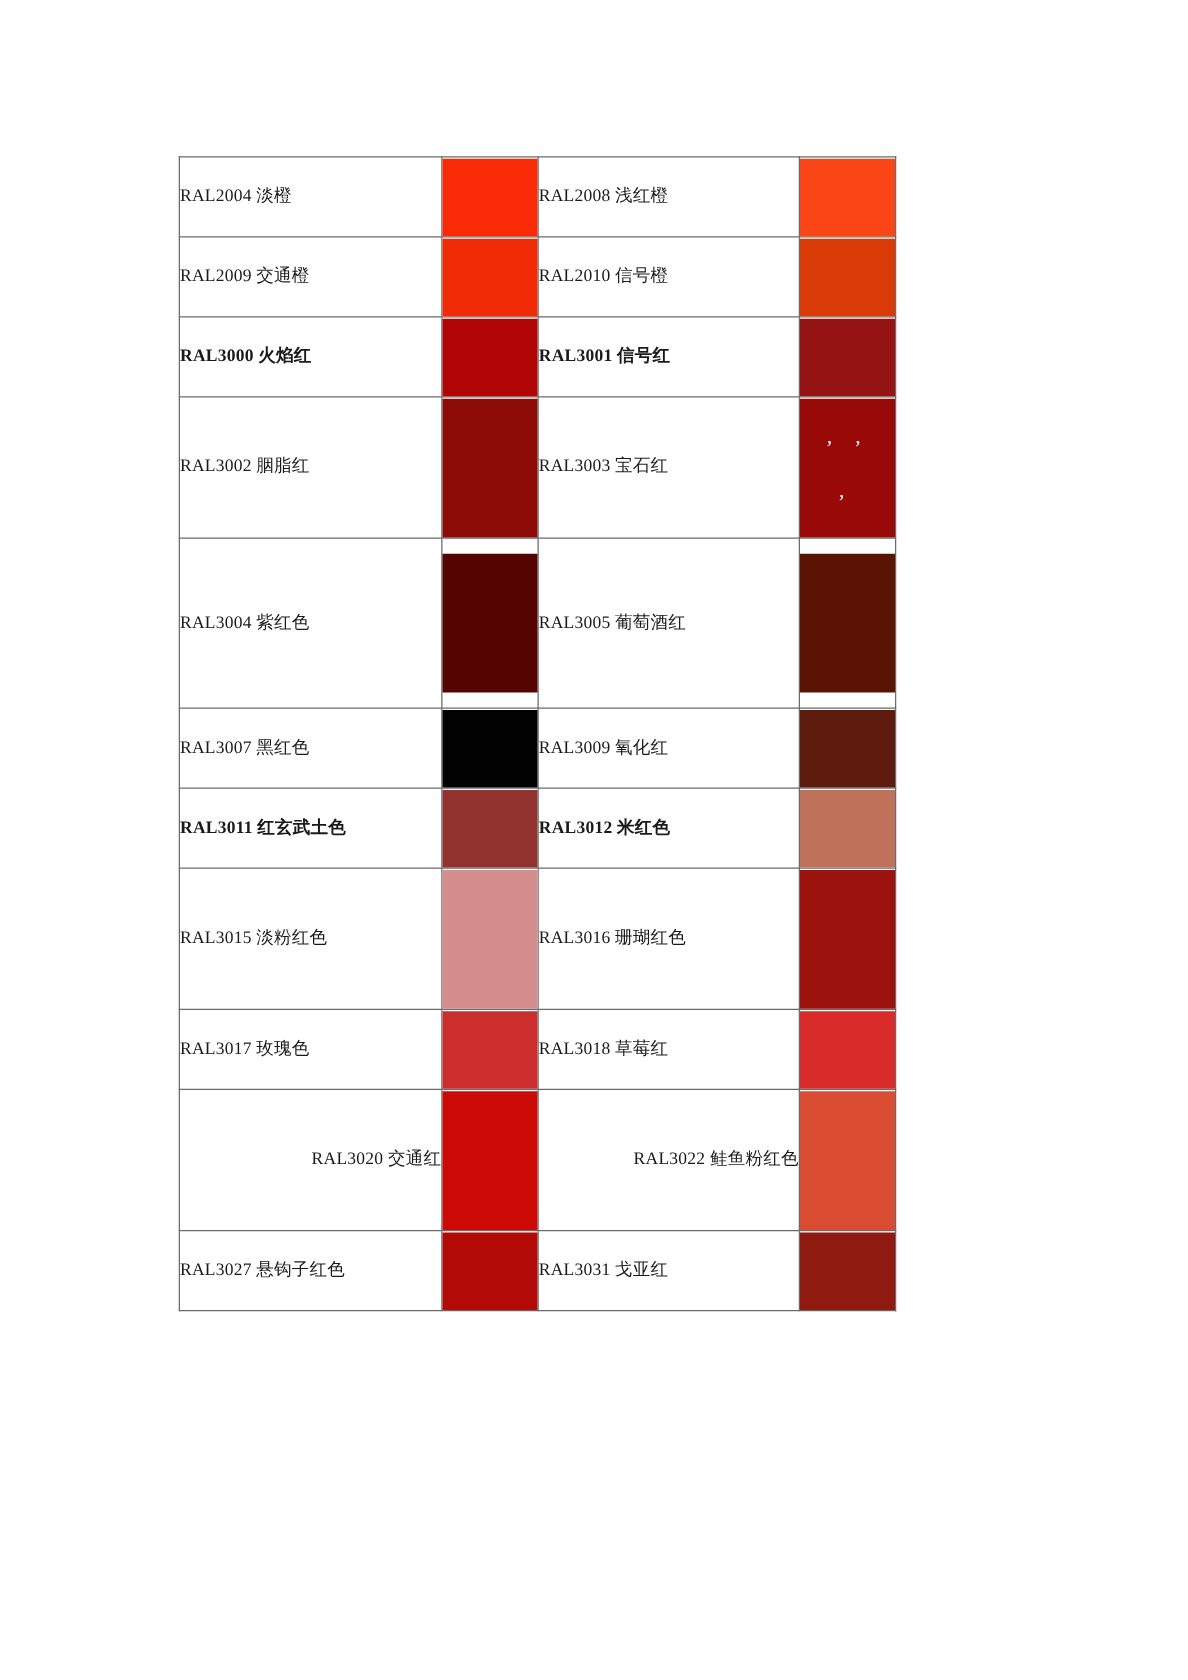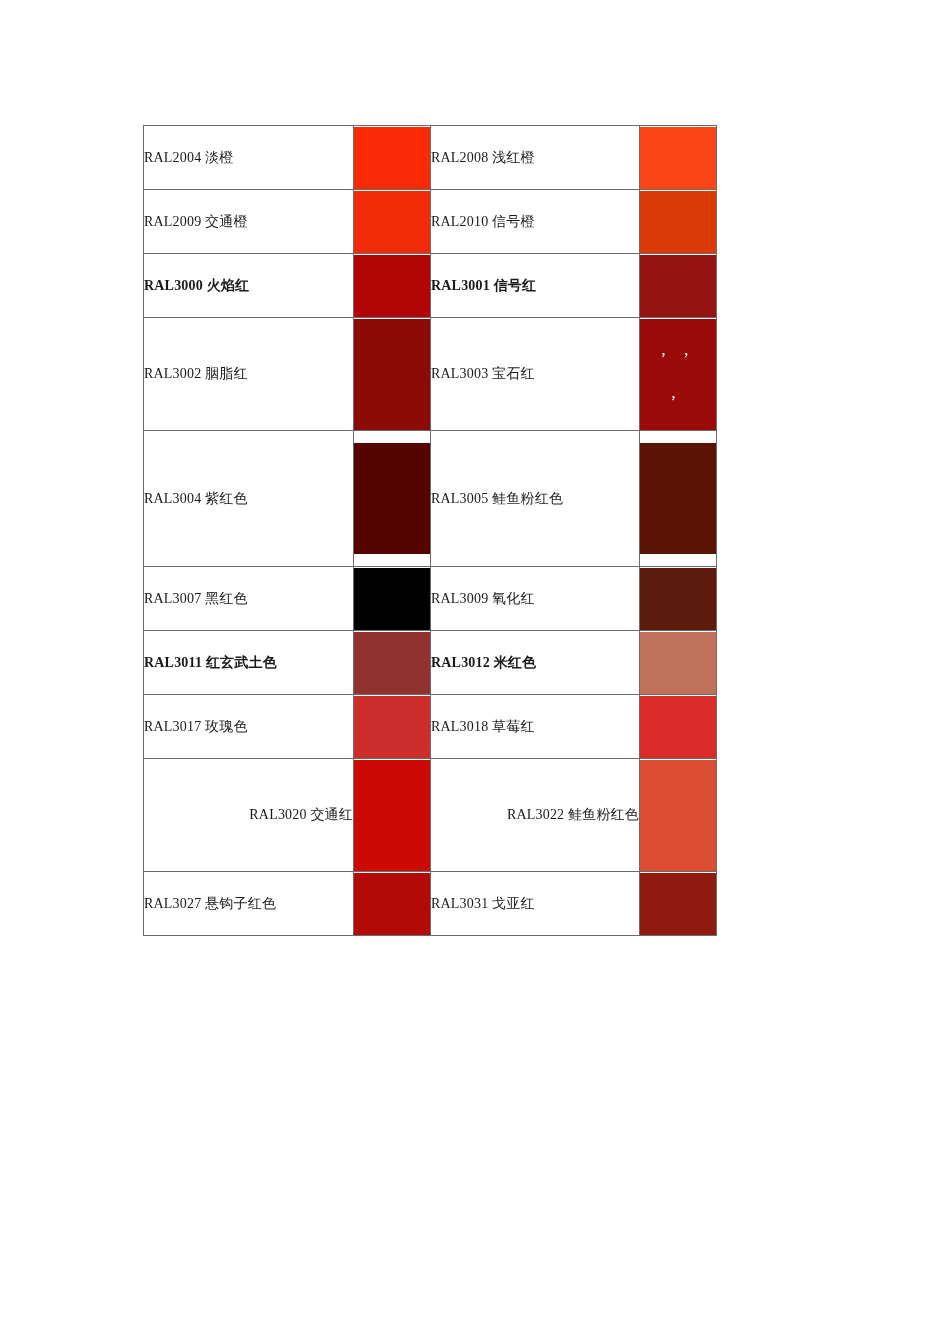--- a/index.html
+++ b/index.html
@@ -129,21 +129,21 @@
               <span class="artifact-mark artifact-b">’</span>
               <span class="artifact-mark artifact-c">’</span>
             </span>
           </td>
         </tr>
         <tr style="height: 136px;">
           <td class="label-cell">RAL3004 紫红色</td>
           <td class="swatch-cell">
             <span class="swatch-fill" style="background: rgb(84, 5, 2); height: 111px;"></span>
           </td>
-          <td class="label-cell">RAL3005 鲑鱼粉红色</td>
+          <td class="label-cell">RAL3005 葡萄酒红</td>
           <td class="swatch-cell">
             <span class="swatch-fill" style="background: rgb(91, 20, 4); height: 111px;"></span>
           </td>
         </tr>
         <tr style="height: 64px;">
           <td class="label-cell">RAL3007 黑红色</td>
           <td class="swatch-cell">
             <span class="swatch-fill" style="background: rgb(2, 1, 1); height: 62px;"></span>
           </td>
           <td class="label-cell">RAL3009 氧化红</td>
@@ -152,20 +152,30 @@
           </td>
         </tr>
         <tr style="height: 64px; font-weight: bold;">
           <td class="label-cell">RAL3011 红玄武土色</td>
           <td class="swatch-cell">
             <span class="swatch-fill" style="background: rgb(145, 50, 47); height: 62px;"></span>
           </td>
           <td class="label-cell">RAL3012 米红色</td>
           <td class="swatch-cell">
             <span class="swatch-fill" style="background: rgb(192, 113, 90); height: 62px;"></span>
+          </td>
+        </tr>
+        <tr style="height: 113px;">
+          <td class="label-cell">RAL3015 淡粉红色</td>
+          <td class="swatch-cell">
+            <span class="swatch-fill" style="background: rgb(214, 141, 141); height: 111px;"></span>
+          </td>
+          <td class="label-cell">RAL3016 珊瑚红色</td>
+          <td class="swatch-cell">
+            <span class="swatch-fill" style="background: rgb(156, 18, 13); height: 111px;"></span>
           </td>
         </tr>
         <tr style="height: 64px;">
           <td class="label-cell">RAL3017 玫瑰色</td>
           <td class="swatch-cell">
             <span class="swatch-fill" style="background: rgb(204, 46, 46); height: 62px;"></span>
           </td>
           <td class="label-cell">RAL3018 草莓红</td>
           <td class="swatch-cell">
             <span class="swatch-fill" style="background: rgb(218, 43, 43); height: 62px;"></span>

